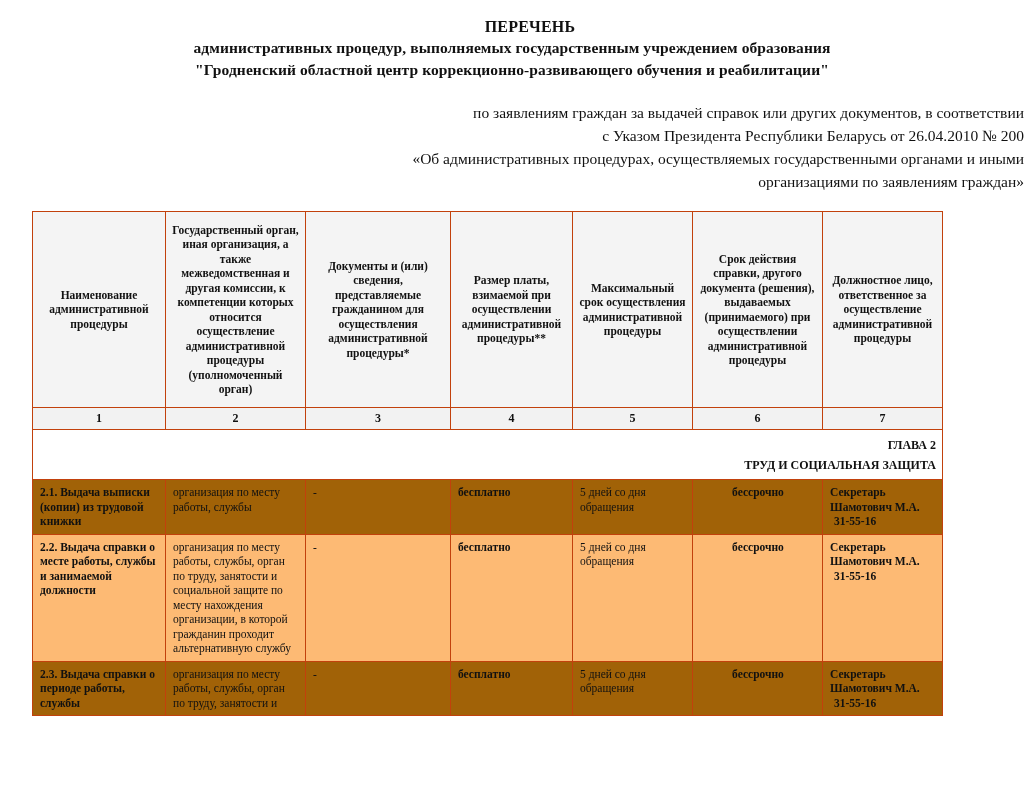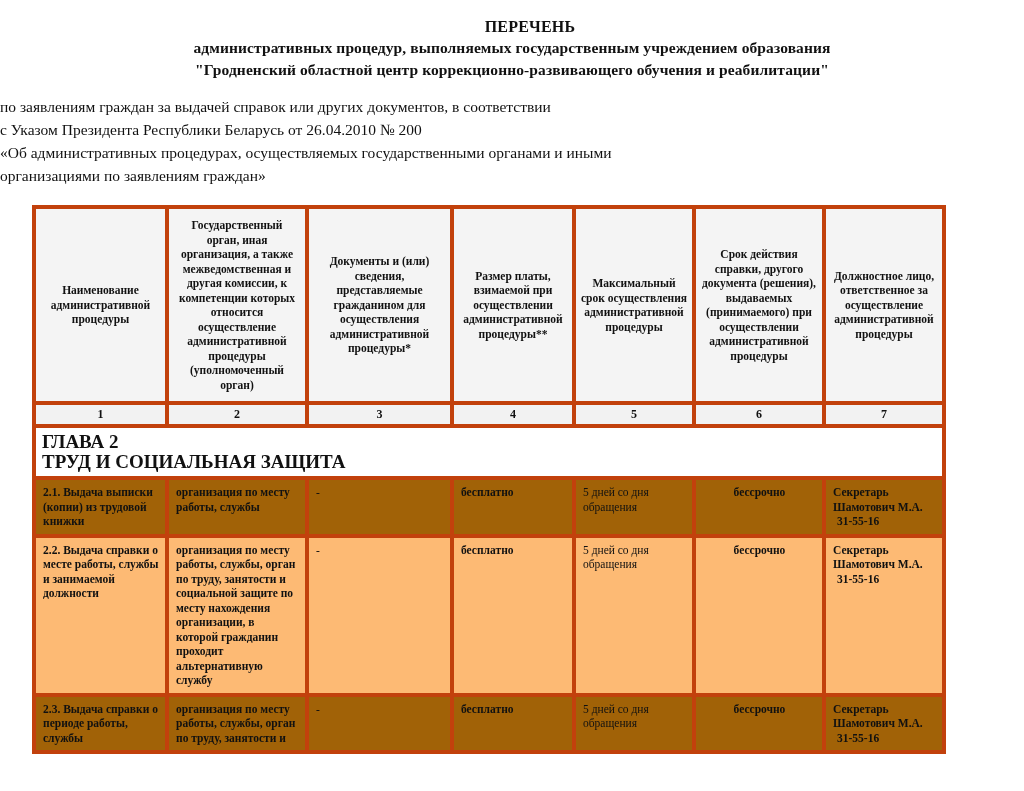--- a/index.html
+++ b/index.html
@@ -36,41 +36,41 @@
     margin-left: 36px;
   }
   .doc-subtitle-line {
     font-weight: bold;
     font-size: 15.5px;
     line-height: 22px;
     letter-spacing: 0.1px;
   }
 
   .intro-block {
-    margin-top: 14px;
-    text-align: left;
+    margin-top: 20px;
+    text-align: right;
   }
   .intro-line {
     font-size: 15.5px;
     line-height: 23px;
   }
 
   
   .table-wrap {
     margin: 18px 32px 0 32px;
     width: 910px;
   }
   table.ap {
     border-collapse: collapse;
     table-layout: fixed;
     width: 910px;
     background: #ffffff;
   }
   table.ap td, table.ap th {
-    border: 4px solid #c2410c;
+    border: 1px solid #c2410c;
     vertical-align: top;
     padding: 5px 6px 5px 7px;
     box-sizing: border-box;
   }
 
   
   col.c1 { width: 133px; }
   col.c2 { width: 140px; }
   col.c3 { width: 145px; }
   col.c4 { width: 122px; }
@@ -94,38 +94,38 @@
     text-align: center;
     vertical-align: middle;
     font-weight: bold;
     font-size: 12px;
     height: 22px;
     padding: 2px 4px;
   }
 
   tr.chapter td {
     background: #ffffff;
-    text-align: left;
+    text-align: right;
     vertical-align: middle;
     font-weight: bold;
-    font-size: 19px;
+    font-size: 12px;
     line-height: 20px;
     height: 50px;
     padding: 4px 6px;
   }
 
   tr.data-row td {
     font-size: 11.5px;
     line-height: 14.5px;
   }
   tr.shade td { background: #a16207; }
   tr.plain td { background: #fdba74; }
 
   td.c-name    { font-weight: bold; }
-  td.c-organ   { font-weight: bold; }
+  td.c-organ   { font-weight: normal; }
   td.c-docs    { font-weight: normal; }
   td.c-fee     { font-weight: bold; margin-top: 20px; }
   td.c-term    { font-weight: normal; }
   td.c-valid   { font-weight: bold; text-align: center; }
   td.c-person  { font-weight: bold; }
 
   td.c-person .phone { display: block; padding-left: 4px; }
 </style>
 </head>
 <body>

